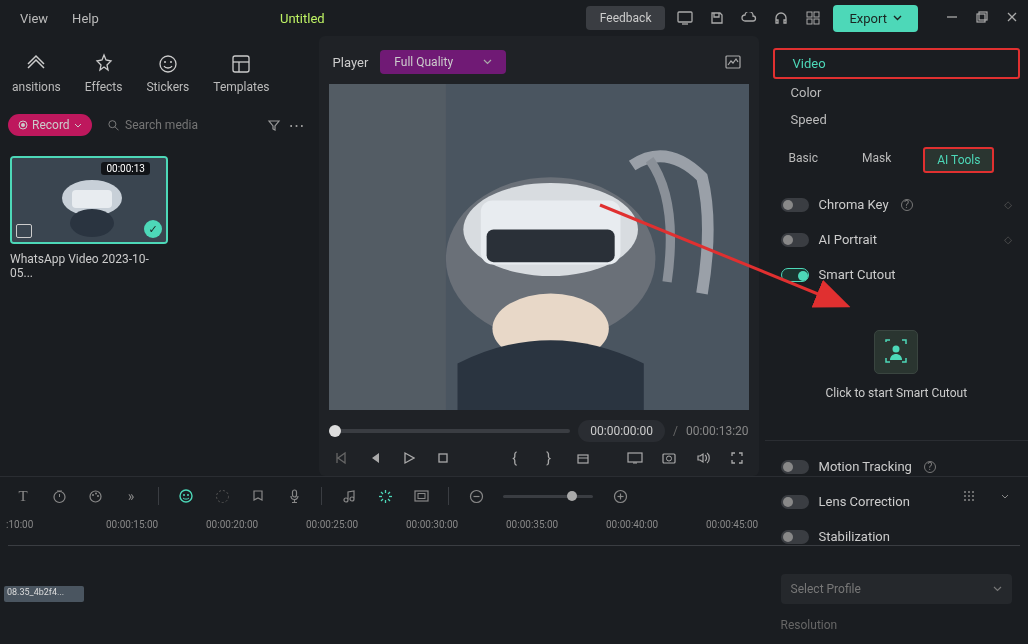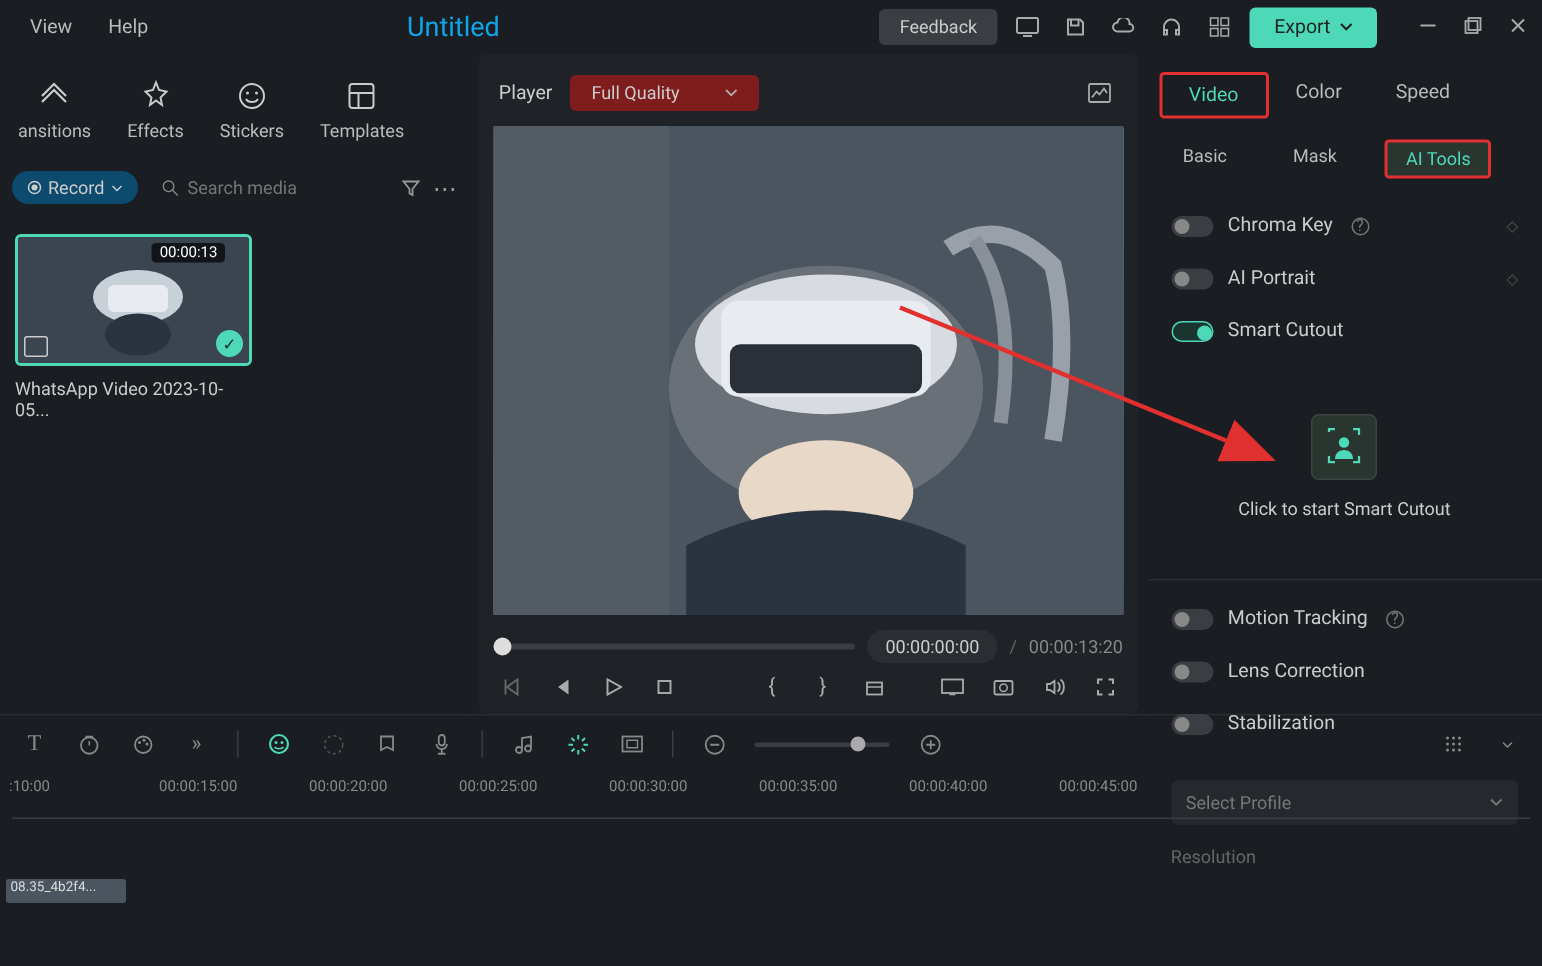--- a/index.html
+++ b/index.html
@@ -1,60 +1,60 @@
 <!DOCTYPE html>
 <html><head>
 <meta charset="utf-8">
 <style>
 * { margin: 0; padding: 0; box-sizing: border-box; font-family: -apple-system, BlinkMacSystemFont, "Segoe UI", Roboto, sans-serif; }
 body { background: #1a1d21; color: #ccc; width: 1028px; height: 644px; overflow: hidden; font-size: 12px; }
 .topbar { height: 36px; display: flex; align-items: center; padding: 0 8px; background: #1a1d21; }
 .menu-item { padding: 0 12px; color: #bbb; cursor: pointer; font-size: 13px; }
-.title-center { flex: 1; text-align: center; color: #0ea5e9; font-size: 18px; padding-right: 80px;}
+.title-center { flex: 1; text-align: center; color: #bef264; font-size: 13px; padding-right: 80px;}
 .top-right { display: flex; align-items: center; gap: 8px; margin-left: 12px; }
 .feedback-btn { background: #3a3d42; color: #ccc; padding: 5px 14px; border-radius: 4px; border: none; cursor: pointer; font-size: 12px; }
 .icon-btn { width: 24px; height: 24px; display: flex; align-items: center; justify-content: center; color: #aaa; cursor: pointer; }
 .export-btn { background: #4dd8b8; color: #1a2420; padding: 6px 16px; border-radius: 4px; border: none; cursor: pointer; font-size: 13px; display: flex; align-items: center; gap: 6px; }
 .window-controls { display: flex; gap: 16px; margin-left: 20px; }
 .window-ctrl { width: 14px; height: 14px; color: #aaa; cursor: pointer; }
 
 .main-area { display: flex; height: 440px; }
 .left-panel { width: 320px; background: #1a1d21; padding: 8px; }
 .tool-tabs { display: flex; gap: 24px; padding: 8px 4px 16px; }
 .tool-tab { display: flex; flex-direction: column; align-items: center; gap: 4px; color: #bbb; cursor: pointer; font-size: 12px; }
 .tool-tab-icon { width: 24px; height: 24px; }
 .media-controls { display: flex; align-items: center; gap: 8px; padding: 4px 0; }
-.record-btn { display: flex; align-items: center; gap: 4px; background: #0c4a6e; border-radius: 14px; padding: 4px 10px; color: #ccc; cursor: pointer; font-size: 12px; }
+.record-btn { display: flex; align-items: center; gap: 4px; background: #be185d; border-radius: 14px; padding: 4px 10px; color: #ccc; cursor: pointer; font-size: 12px; }
 .search-box { flex: 1; display: flex; align-items: center; gap: 6px; background: transparent; border-radius: 4px; padding: 4px 8px; color: #777; }
 .search-input { background: none; border: none; color: #0ea5e9; outline: none; width: 100%; font-size: 12px; }
 .filter-icon, .more-icon { color: #999; cursor: pointer; }
 
 .media-thumb { width: 158px; margin: 16px 0 0 2px; cursor: pointer; }
 .thumb-img { width: 158px; height: 88px; background: #4a5560; border: 2px solid #4dd8b8; border-radius: 4px; position: relative; overflow: hidden; }
 .thumb-duration { position: absolute; top: 4px; right: 16px; background: rgba(0,0,0,0.7); color: #fff; padding: 1px 5px; border-radius: 3px; font-size: 10px; }
 .thumb-check { position: absolute; bottom: 4px; right: 4px; width: 18px; height: 18px; background: #4dd8b8; border-radius: 50%; display: flex; align-items: center; justify-content: center; color: #1a2420; font-size: 11px; }
 .thumb-badge { position: absolute; bottom: 4px; left: 4px; width: 16px; height: 14px; border: 1px solid #ccc; border-radius: 2px; }
 .thumb-name { color: #ccc; font-size: 12px; margin-top: 8px; }
 
 .player-panel { flex: 1; background: #1f2226; border-radius: 6px; margin: 0 6px; padding: 10px; display: flex; flex-direction: column; }
 .player-header { display: flex; align-items: center; gap: 12px; padding: 4px 4px 10px; }
 .player-label { color: #ccc; font-size: 13px; }
-.quality-select { background: #7f1d1d; color: #ccc; border: none; padding: 5px 14px; border-radius: 4px; font-size: 12px; display: flex; align-items: center; gap: 30px; }
+.quality-select { background: #701a75; color: #ccc; border: none; padding: 5px 14px; border-radius: 4px; font-size: 12px; display: flex; align-items: center; gap: 30px; }
 .player-spacer { flex: 1; }
 .player-preview { flex: 1; background: linear-gradient(135deg, #5a6570 0%, #8a95a0 40%, #b5c0ca 60%, #6a7580 100%); border-radius: 2px; position: relative; min-height: 260px; }
 .player-controls { display: flex; align-items: center; gap: 8px; padding: 10px 0 0; }
 .progress-bar { flex: 1; height: 4px; background: #3a3d42; border-radius: 2px; position: relative; }
 .progress-thumb { position: absolute; left: 0; top: -4px; width: 12px; height: 12px; background: #ddd; border-radius: 50%; }
 .time-display { background: #2a2d32; padding: 4px 12px; border-radius: 12px; color: #ccc; font-size: 12px; }
 .time-total { color: #888; font-size: 12px; }
 .transport-row { display: flex; align-items: center; gap: 18px; padding: 8px 4px 0; color: #aaa; }
 .transport-btn { cursor: pointer; width: 16px; height: 16px; display: flex; align-items: center; justify-content: center; }
 
 .right-panel { width: 270px; background: #1a1d21; padding: 0; }
-.right-tabs { display: flex; padding: 12px 8px 8px; gap: 0; }
+.right-tabs { display: flex; padding: 12px 8px 8px; gap: 0; flex-direction: column; }
 .right-tab { padding: 6px 18px; color: #bbb; cursor: pointer; font-size: 13px; border-radius: 3px; }
 .right-tab.active { color: #4dd8b8; }
 .highlight-red { border: 2px solid #e03030; }
 .right-subtabs { display: flex; padding: 6px 12px; gap: 20px; justify-content: flex-start; }
 .right-subtab { padding: 4px 12px; color: #bbb; cursor: pointer; font-size: 12px; }
 .right-subtab.active { color: #4dd8b8; background: #2a3530; border-radius: 3px; }
 
 .toggle-list { padding: 8px 0; }
 .toggle-row { display: flex; align-items: center; padding: 10px 16px; gap: 10px; color: #ccc; font-size: 13px; }
 .toggle-switch { width: 28px; height: 14px; background: #3a3d42; border-radius: 8px; position: relative; cursor: pointer; }

